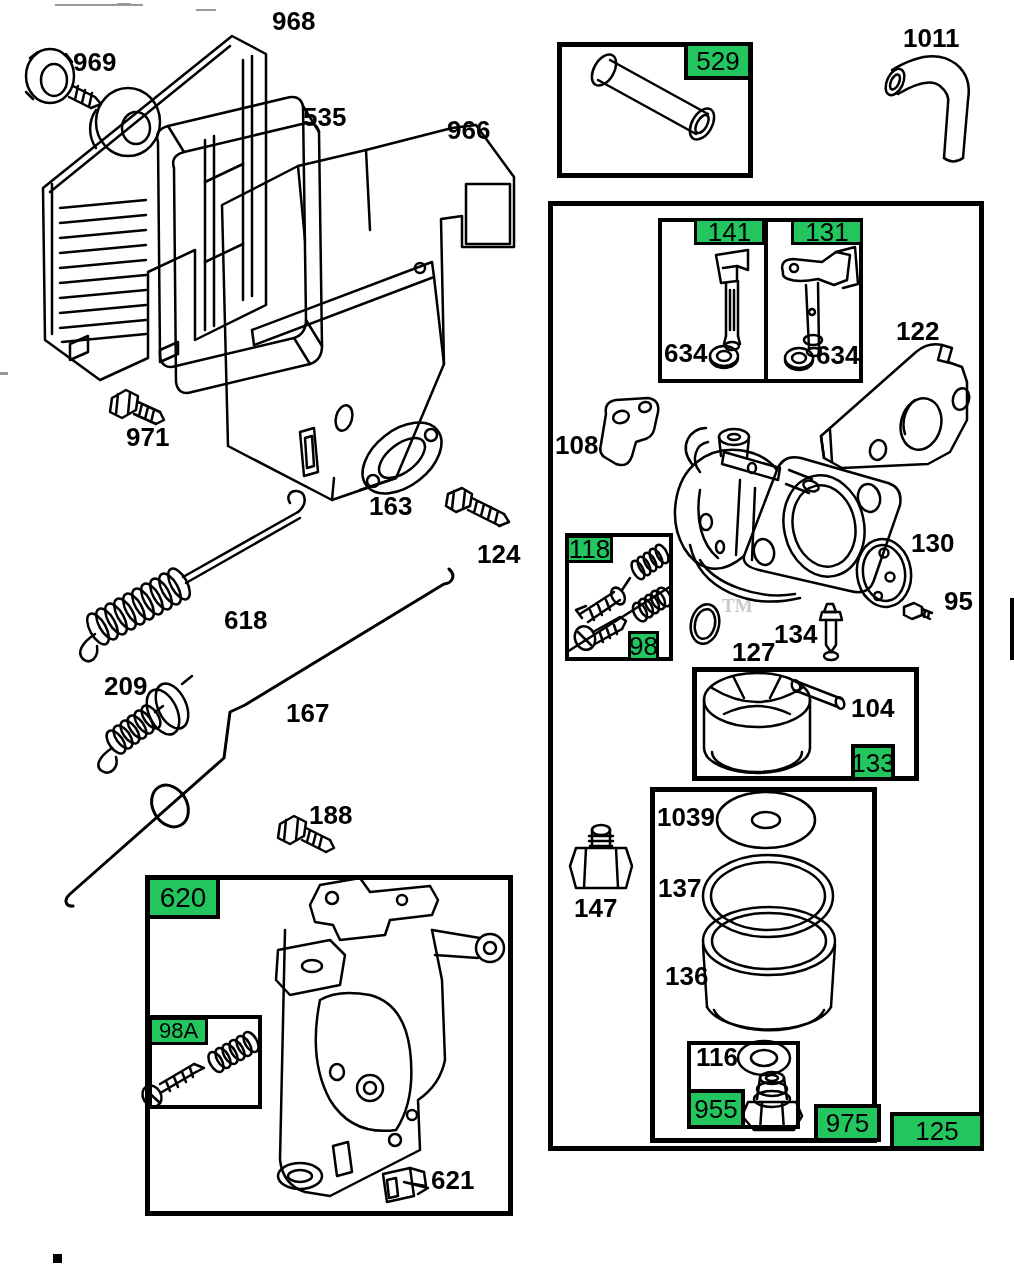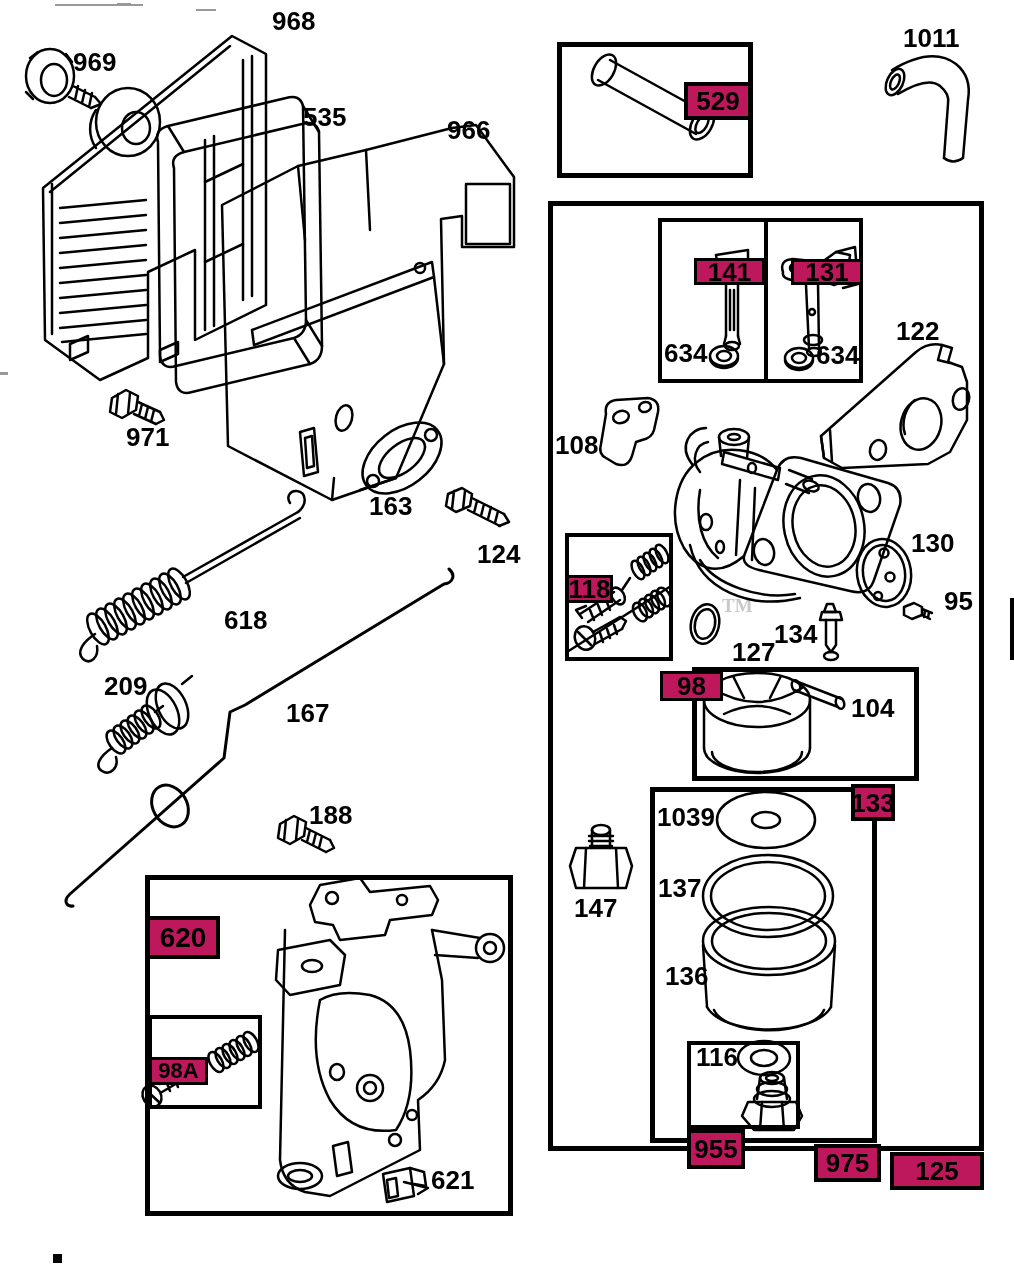--- a/index.html
+++ b/index.html
@@ -5,23 +5,23 @@
   html,body{margin:0;padding:0;background:#fff;}
   .stage{position:relative;width:1014px;height:1280px;background:#fff;overflow:hidden;
          font-family:"Liberation Sans",sans-serif;}
   .watermark{position:absolute;left:246px;top:578px;z-index:1;color:#c9c9c9;
              font-family:"Liberation Serif",serif;font-weight:bold;font-size:130px;
              letter-spacing:-4px;line-height:1;white-space:nowrap;}
   .watermark-tm{position:absolute;left:722px;top:596px;z-index:1;color:#c9c9c9;
              font-family:"Liberation Serif",serif;font-weight:bold;font-size:19px;line-height:1;}
   svg.art{position:absolute;left:0;top:0;z-index:2;}
   .frame{position:absolute;border:4px solid #000;box-sizing:border-box;z-index:3;background:transparent;}
-  .label-box{position:absolute;background:#be185d;border:4px solid #000;box-sizing:border-box;
+  .label-box{position:absolute;background:#22c55e;border:4px solid #000;box-sizing:border-box;
              display:flex;align-items:center;justify-content:center;z-index:4;
-             font-weight:bold;font-size:26px;line-height:1;color:#000;margin-top:40px;}
+             font-weight:normal;font-size:26px;line-height:1;color:#000;}
   .callout{position:absolute;z-index:5;font-weight:bold;font-size:26px;line-height:1;color:#000;
            white-space:nowrap;}
   .artifact{position:absolute;z-index:1;background:#999;}
   .artifact.dark{background:#000;}
 </style>
 </head>
 <body>
 
 <div class="stage">
 
@@ -354,21 +354,21 @@
       <div class="frame" style="width: 108px; height: 128px; border-width: 4px; left: 565px; top: 533px;"></div>
       <div class="frame" style="width: 227px; height: 114px; border-width: 5px; left: 692px; top: 667px;"></div>
       <div class="frame" style="width: 227px; height: 356px; border-width: 5px; left: 650px; top: 787px;"></div>
       <div class="frame" style="width: 113px; height: 88px; border-width: 4px; left: 687px; top: 1041px;"></div>
       <div class="frame" style="width: 368px; height: 341px; border-width: 5px; left: 145px; top: 875px;"></div>
       <div class="frame" style="width: 114px; height: 94px; border-width: 4px; left: 148px; top: 1015px;"></div>
       <div class="label-box" style="width: 68px; height: 38px; border-width: 4px; left: 684px; top: 42px;">529</div>
       <div class="label-box" style="width: 71px; height: 27px; border-width: 3px; left: 694px; top: 218px;">141</div>
       <div class="label-box" style="width: 72px; height: 26px; border-width: 3px; left: 791px; top: 219px;">131</div>
       <div class="label-box" style="width: 47px; height: 28px; border-width: 3px; left: 566px; top: 535px;">118</div>
-      <div class="label-box" style="width: 63px; height: 30px; border-width: 3px; left: 660px; top: 631px;">98</div>
+      <div class="label-box" style="width: 31px; height: 30px; border-width: 3px; left: 628px; top: 631px;">98</div>
       <div class="label-box" style="width: 44px; height: 37px; border-width: 4px; left: 851px; top: 744px;">133</div>
       <div class="label-box" style="width: 74px; height: 43px; border-width: 4px; font-size: 28px; left: 146px; top: 876px;">620</div>
       <div class="label-box" style="width: 59px; height: 28px; border-width: 3px; font-size: 22px; left: 149px; top: 1017px;">98A</div>
       <div class="label-box" style="width: 58px; height: 40px; border-width: 4px; left: 687px; top: 1089px;">955</div>
       <div class="label-box" style="width: 67px; height: 38px; border-width: 4px; left: 814px; top: 1104px;">975</div>
       <div class="label-box" style="width: 94px; height: 38px; border-width: 4px; left: 890px; top: 1112px;">125</div>
       <div class="callout" style="left: 272px; top: 8px;">968</div>
       <div class="callout" style="left: 73px; top: 49px;">969</div>
       <div class="callout" style="left: 303px; top: 104px;">535</div>
       <div class="callout" style="left: 447px; top: 117px;">966</div>

